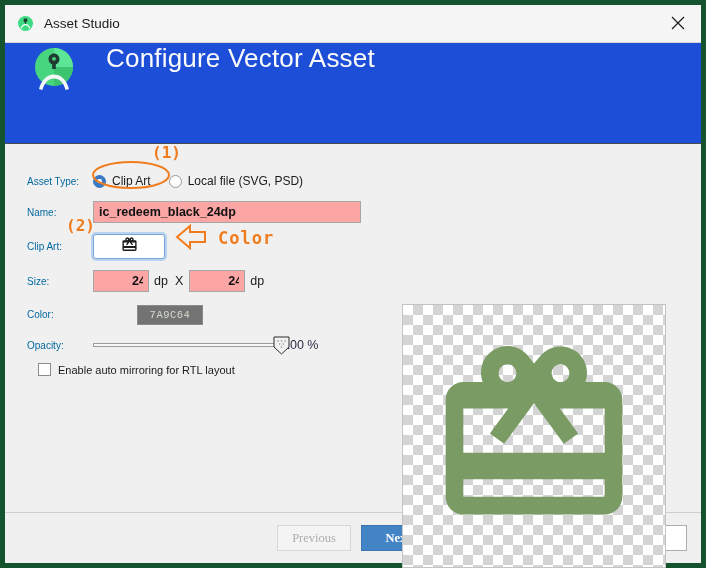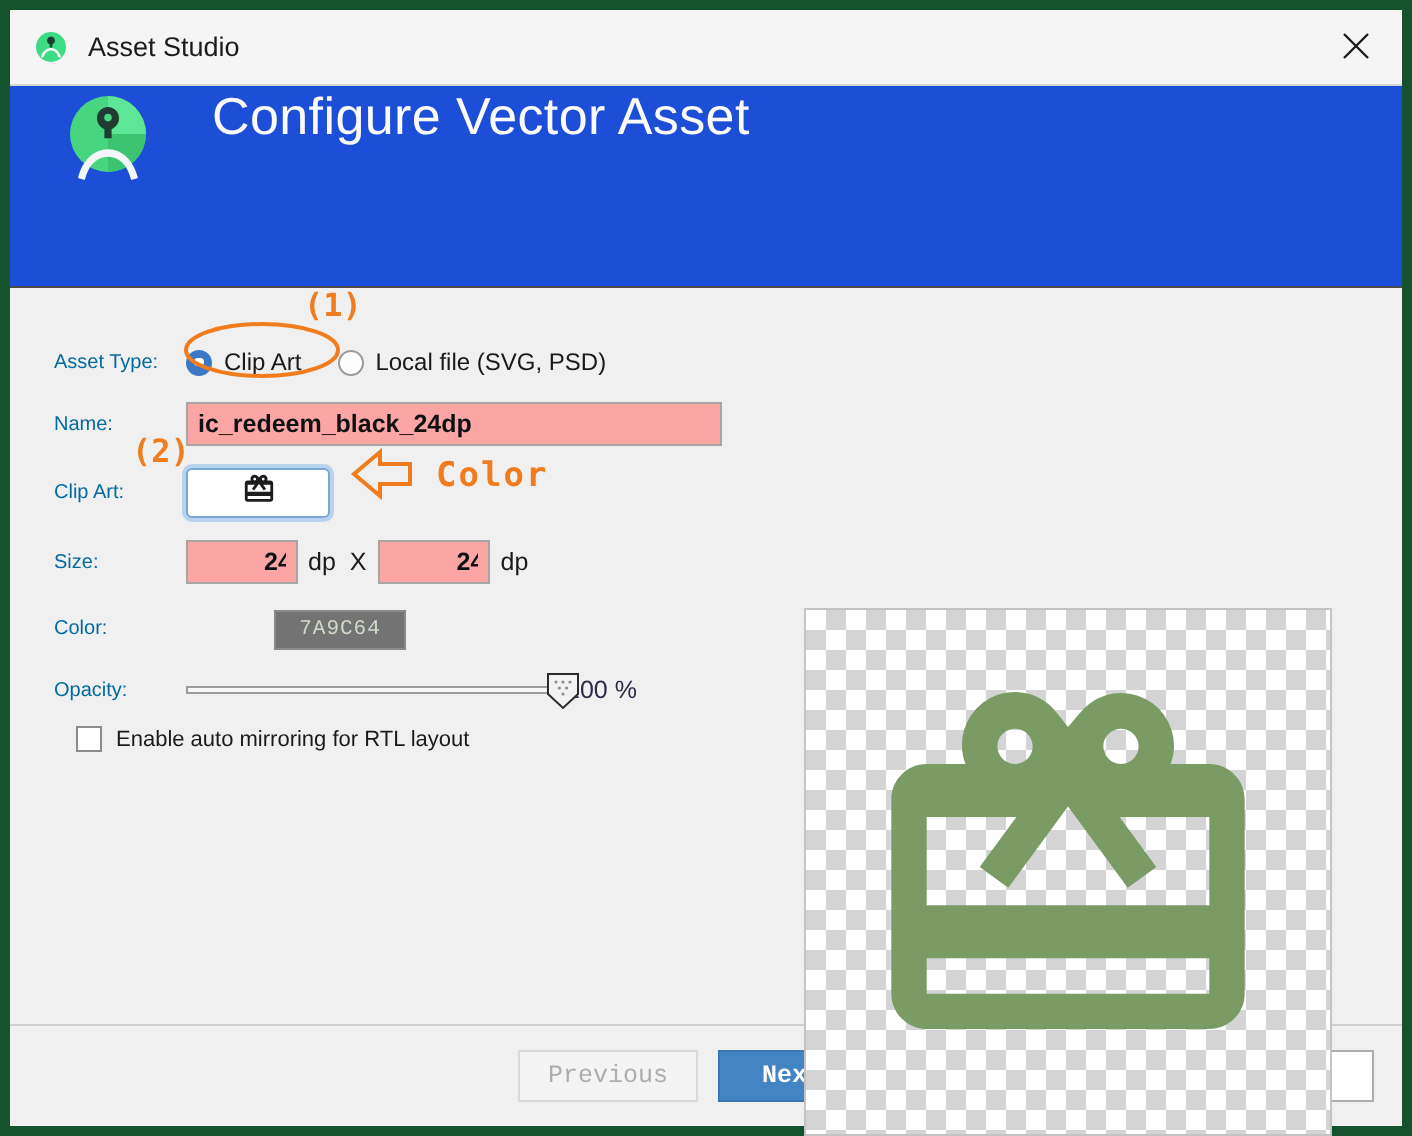--- a/index.html
+++ b/index.html
@@ -286,21 +286,21 @@
     gap: 10px;
   }
   .btn {
     box-sizing: border-box;
     min-width: 74px;
     height: 26px;
     padding: 0 14px;
     border-radius: 0;
     border: 1px solid #adadad;
     background: #ffffff;
-    font-family: Liberation Mono, monospace;
+    font-family: Liberation Serif, serif;
     font-size: 12.5px;
     color: #1a1a1a;
     cursor: pointer;
     display: flex;
     align-items: center;
     justify-content: center;
   }
   .btn.disabled {
     color: #adadad;
     background: #f4f4f4;

